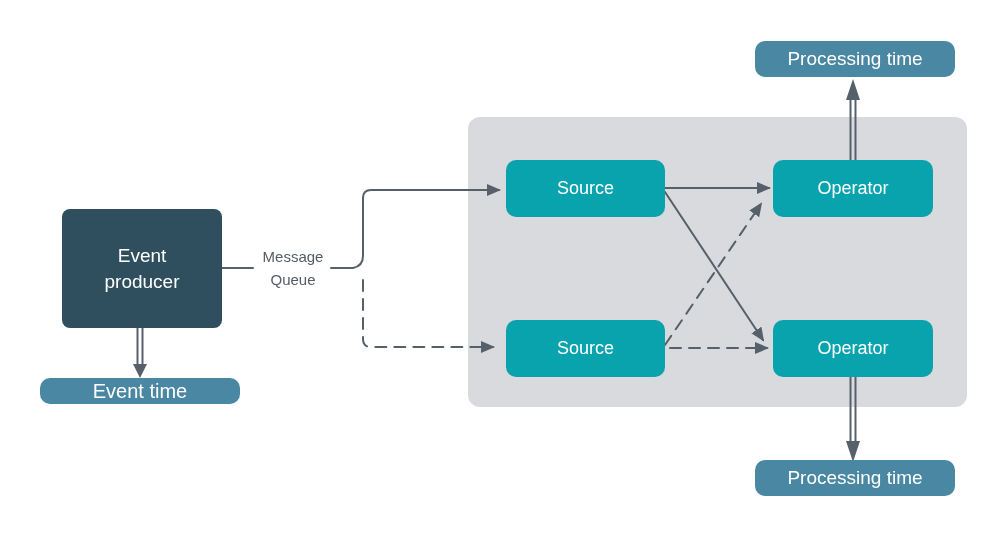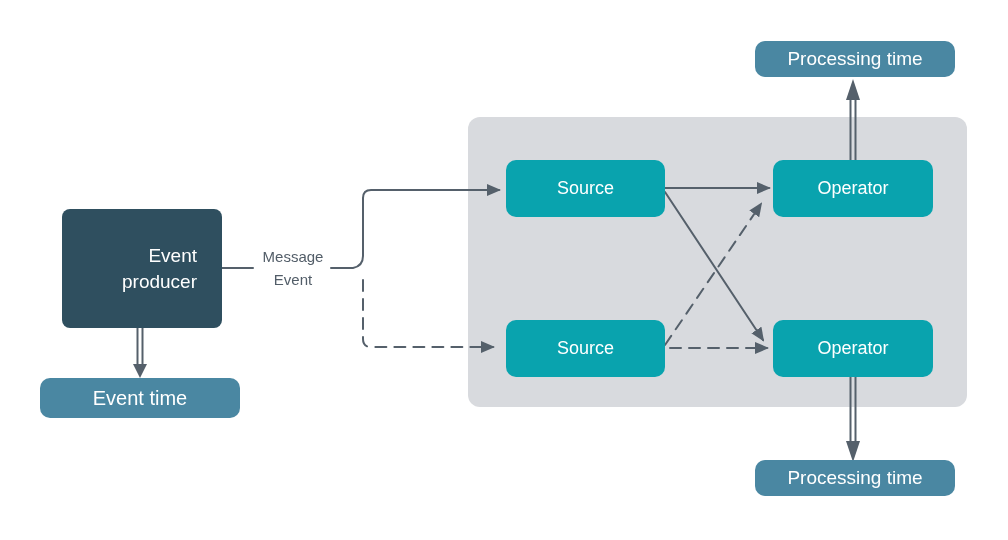--- a/index.html
+++ b/index.html
@@ -27,23 +27,23 @@
   .node {
     position: absolute;
     z-index: 3;
     display: flex;
     align-items: center;
     justify-content: center;
     text-align: center;
     color: var(--text-light, #ffffff);
     border-radius: 10px;
   }
-  .ep { left: 62px;  top: 209px; width: 160px; height: 119px; background: var(--node-dark, #2f4f5f); border-radius: 8px; font-size: 19px; line-height: 26px; text-align: right; }
+  .ep { left: 62px;  top: 209px; width: 160px; height: 119px; background: var(--node-dark, #2f4f5f); border-radius: 8px; font-size: 19px; line-height: 26px; }
   .ep span { display: inline-block; max-width: 110px; }
-  .et { left: 40px;  top: 378px; width: 200px; height: 40px; background: var(--node-time, #4a87a2); font-size: 20px; }
+  .et { left: 40px;  top: 378px; width: 200px; height: 26px; background: var(--node-time, #4a87a2); font-size: 20px; }
   .s1 { left: 506px; top: 160px; width: 159px; height: 57px; background: var(--node-teal, #09a3ae); font-size: 18px; }
   .s2 { left: 506px; top: 320px; width: 159px; height: 57px; background: var(--node-teal, #09a3ae); font-size: 18px; }
   .o1 { left: 773px; top: 160px; width: 160px; height: 57px; background: var(--node-teal, #09a3ae); font-size: 18px; }
   .o2 { left: 773px; top: 320px; width: 160px; height: 57px; background: var(--node-teal, #09a3ae); font-size: 18px; }
   .pt1 { left: 755px; top: 41px;  width: 200px; height: 36px; background: var(--node-time, #4a87a2); font-size: 19px; }
   .pt2 { left: 755px; top: 460px; width: 200px; height: 36px; background: var(--node-time, #4a87a2); font-size: 19px; }
   .mq {
     position: absolute;
     z-index: 3;
     left: 251px; top: 245px; width: 84px;
@@ -98,21 +98,21 @@
 
   <div class="node ep">
     <span>Event producer</span>
   </div>
 
   <div class="node et">
     <span>Event time</span>
   </div>
 
   <div class="mq">
-    <span>Message Event</span>
+    <span>Message Queue</span>
   </div>
 
   <div class="node s1">
     <span>Source</span>
   </div>
 
   <div class="node s2">
     <span>Source</span>
   </div>
 

